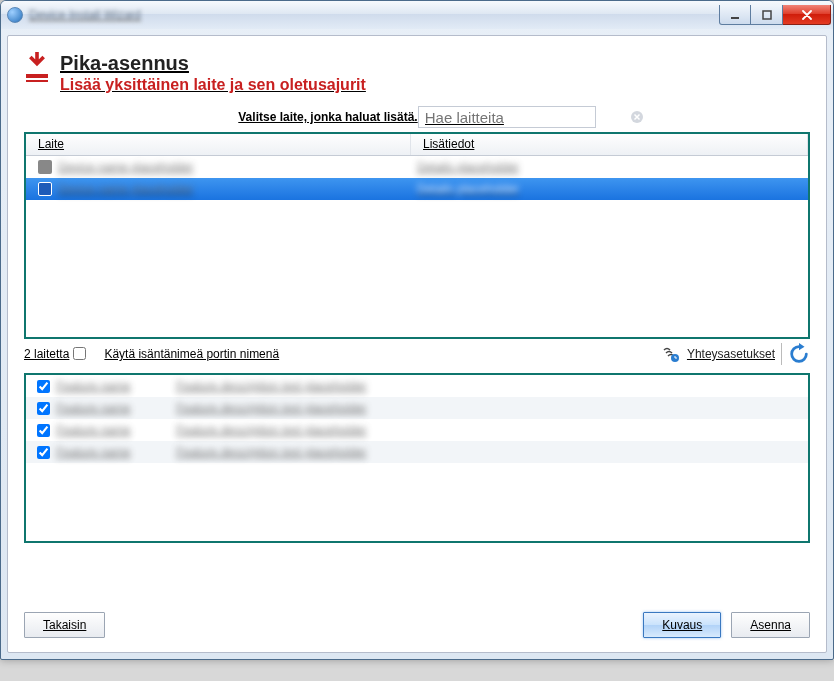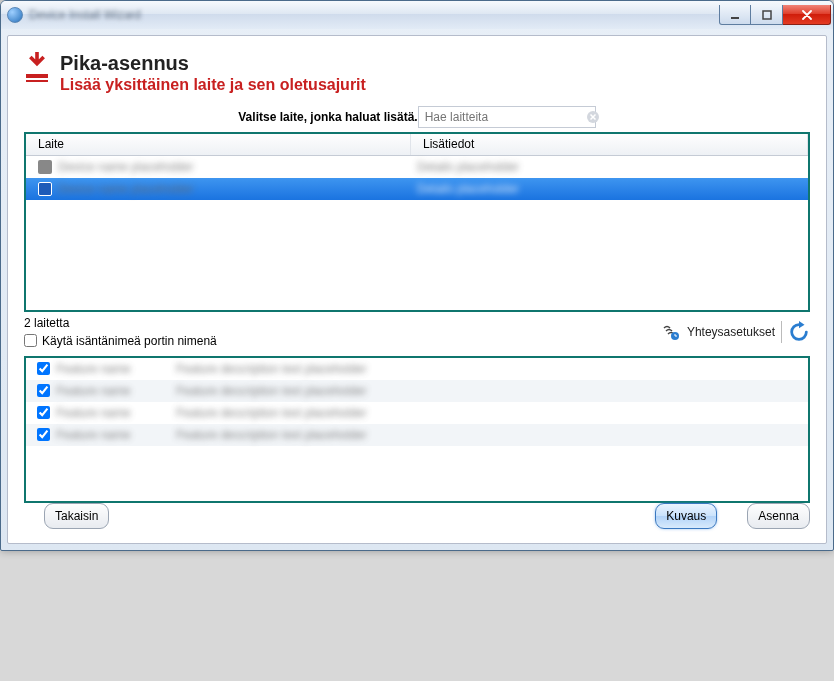--- a/index.html
+++ b/index.html
@@ -6,26 +6,27 @@
   html, body {
     margin: 0;
     padding: 0;
     font-family: "Segoe UI", Tahoma, Arial, sans-serif;
     font-size: 12px;
     background: #d8d8d8;
     height: 100%;
   }
   .window {
     width: 834px;
-    height: 551px;
+    height: 660px;
     background: linear-gradient(to bottom, #e8eff7 0%, #dde7f2 100%);
     border: 1px solid #4a6a8a;
     border-radius: 6px 6px 2px 2px;
     position: relative;
     box-shadow: 0 0 8px rgba(0,0,0,0.3);
+    text-decoration: underline;
   }
   .titlebar {
     height: 28px;
     background: linear-gradient(to bottom, #f6f9fd 0%, #dfe8f3 45%, #cfdbec 46%, #e2ebf6 100%);
     border-radius: 5px 5px 0 0;
     display: flex;
     align-items: center;
     padding: 0 0 0 6px;
     position: relative;
   }
@@ -128,21 +129,21 @@
     align-items: center;
     border: 1px solid #c5cbd5;
     background: #fff;
     height: 22px;
     width: 178px;
   }
   .search-wrap input {
     flex: 1;
     border: none;
     outline: none;
-    font-size: 12px;
+    font-size: 15px;
     padding: 2px 6px;
     color: #888;
     background: transparent;
   }
   .search-clear {
     width: 18px; height: 18px;
     display:flex; align-items:center; justify-content:center;
     color:#aaa;
     cursor:pointer;
     margin-right:2px;
@@ -190,24 +191,24 @@
   }
   .below-table {
     display:flex;
     align-items:center;
     justify-content:space-between;
     margin-top: 4px;
     margin-bottom: 8px;
   }
   .below-left {
     display:flex;
-    flex-direction: column;
+    flex-direction: row;
     gap: 4px;
   }
-  .checkbox-row { display:flex; align-items:flex-start; gap:5px; }
+  .checkbox-row { display:flex; align-items:flex-start; gap:18px; }
   .checkbox-row input { margin:0; }
   .below-right {
     display:flex;
     align-items:center;
     gap:6px;
   }
   .comm-icon { width:20px; height:20px; display:inline-flex; align-items:center; justify-content:center; }
   .comm-link { color:#222; cursor:pointer; }
   .divider { width:1px; height:22px; background:#bbb; }
   .refresh-icon { width:22px; height:22px; display:inline-flex; align-items:center; justify-content:center; cursor:pointer; }
@@ -228,27 +229,26 @@
   .frow .fdesc { flex:1; }
   .frow.alt { background: #f2f5f8; }
   .bottom-row {
     margin-top: auto;
     display:flex;
     justify-content:space-between;
     align-items:center;
   }
   .btn {
     height: 26px;
-    padding: 0 10px;
+    padding: 0 18px;
     border: 1px solid #9ba5b3;
-    border-radius: 9px;
+    border-radius: 1px;
     background: linear-gradient(to bottom, #fefefe 0%, #e8ebf0 100%);
     font-size: 12px;
     cursor: pointer;
-    margin-left: 20px;
   }
   .btn.primary {
     border: 1px solid #3a78c0;
     background: linear-gradient(to bottom, #eaf3fe 0%, #cbe3fc 48%, #b2d3f8 52%, #d8eafc 100%);
     box-shadow: 0 0 3px rgba(60,140,230,0.5);
   }
   .btn-group { display:flex; gap:10px; }
 </style>
 </head>
 <body>

